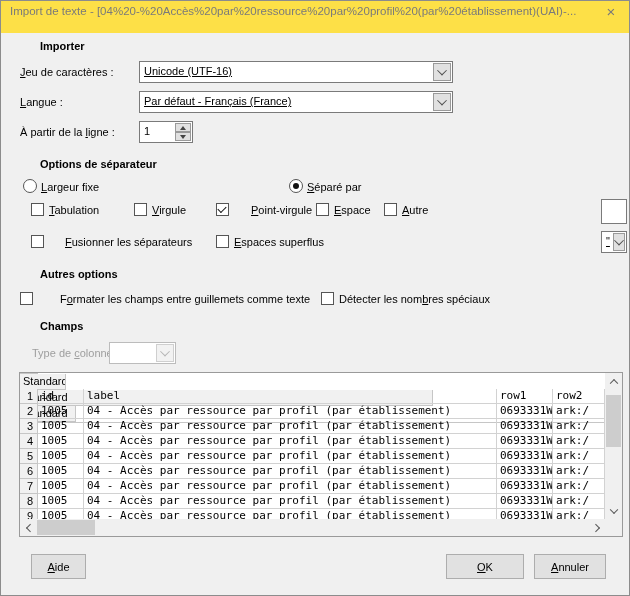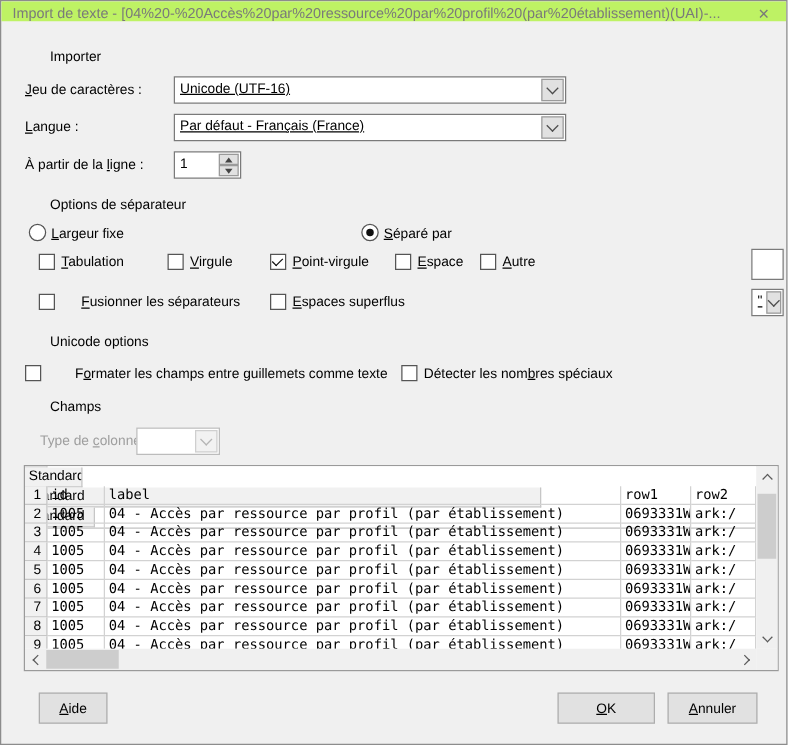--- a/index.html
+++ b/index.html
@@ -1,22 +1,22 @@
 <!DOCTYPE html>
 <html><head>
 <meta charset="utf-8">
 <style>
   html,body{margin:0;padding:0;}
   body{width:630px;height:596px;font-family:"Liberation Sans",sans-serif;font-size:11px;color:#000;}
   .dialog{position:relative;width:628px;height:594px;border:1px solid #8c8c8c;background:#f0f0f0;overflow:hidden;}
-  .titlebar{position:absolute;left:0;top:0;width:100%;height:16px;background:#bef264;}
+  .titlebar{position:absolute;left:0;top:0;width:100%;height:32px;background:#fde047;}
   .title-text{position:absolute;left:9px;top:4px;color:#7a7a7a;font-size:11.5px;white-space:nowrap;}
   .close-btn{position:absolute;right:3px;top:0;width:30px;height:22px;text-align:center;line-height:21px;font-size:15px;color:#7a7a7a;cursor:default;}
   .abs{position:absolute;}
-  .sect{font-weight:normal;padding-left:31px;}
+  .sect{font-weight:bold;padding-left:31px;}
   .lbl{white-space:nowrap;}
   .dis{color:#9e9e9e;margin-left:12px;}
   u{text-decoration:underline;}
 
   .combo{position:absolute;height:22px;background:#fff;border:1px solid #7a7a7a;box-sizing:border-box;}
   .combo .val{position:absolute;left:4px;top:3px;white-space:nowrap;overflow:hidden;right:20px;text-decoration:underline;}
   .combo .drop{position:absolute;right:1px;top:1px;bottom:1px;width:18px;background:#e1e1e1;border:1px solid #9a9a9a;box-sizing:border-box;}
   .combo.small .drop{width:12px;}
   .combo.disabled{border-color:#bcbcbc;}
   .combo.disabled .drop{background:#f2f2f2;border-color:#cfcfcf;}
@@ -110,21 +110,21 @@
   <span class="rb checked" style="left:288px;top:178px;"></span>
   <span class="abs lbl" style="left:306px;top:180px;"><u>S</u>éparé par</span>
 
   <span class="cb" style="left:30px;top:202px;"></span>
   <span class="abs lbl" style="left:48px;top:203px;"><u>T</u>abulation</span>
 
   <span class="cb" style="left:133px;top:202px;"></span>
   <span class="abs lbl" style="left:151px;top:203px;"><u>V</u>irgule</span>
 
   <span class="cb checked" style="left:215px;top:202px;"></span>
-  <span class="abs lbl" style="left:233px;top:203px;"><u>P</u>oint-virgule</span>
+  <span class="abs lbl" style="left:250px;top:203px;"><u>P</u>oint-virgule</span>
 
   <span class="cb" style="left:315px;top:202px;"></span>
   <span class="abs lbl" style="left:333px;top:203px;"><u>E</u>space</span>
 
   <span class="cb" style="left:383px;top:202px;"></span>
   <span class="abs lbl" style="left:401px;top:203px;"><u>A</u>utre</span>
   <input class="inputbox" style="left: 600px; top: 198px; width: 26px; height: 25px;" value="">
 
   <span class="cb" style="left:30px;top:234px;"></span>
   <span class="abs lbl" style="left:64px;top:235px;"><u>F</u>usionner les séparateurs</span>
@@ -132,21 +132,21 @@
   <span class="cb" style="left:215px;top:234px;"></span>
   <span class="abs lbl" style="left:233px;top:235px;"><u>E</u>spaces superflus</span>
 
   <div class="combo small" style="left:600px;top:230px;width:26px;">
     <span class="val" style="right:12px;">"</span>
     <span class="drop">
         <span class="chev down"></span>
       </span>
   </div>
 
-  <span class="abs sect" style="left:8px;top:267px;">Unicode options</span>
+  <span class="abs sect" style="left:8px;top:267px;">Autres options</span>
 
   <span class="cb" style="left:19px;top:291px;"></span>
   <span class="abs lbl" style="left:37px;top:292px;margin-left:22px;">F<u>o</u>rmater les champs entre guillemets comme texte</span>
 
   <span class="cb" style="left:320px;top:291px;"></span>
   <span class="abs lbl" style="left:338px;top:292px;">Détecter les nom<u>b</u>res spéciaux</span>
 
   <span class="abs sect" style="left:8px;top:319px;">Champs</span>
 
   <span class="abs lbl dis" style="left:19px;top:346px;">Type de <u>c</u>olonne :</span>

